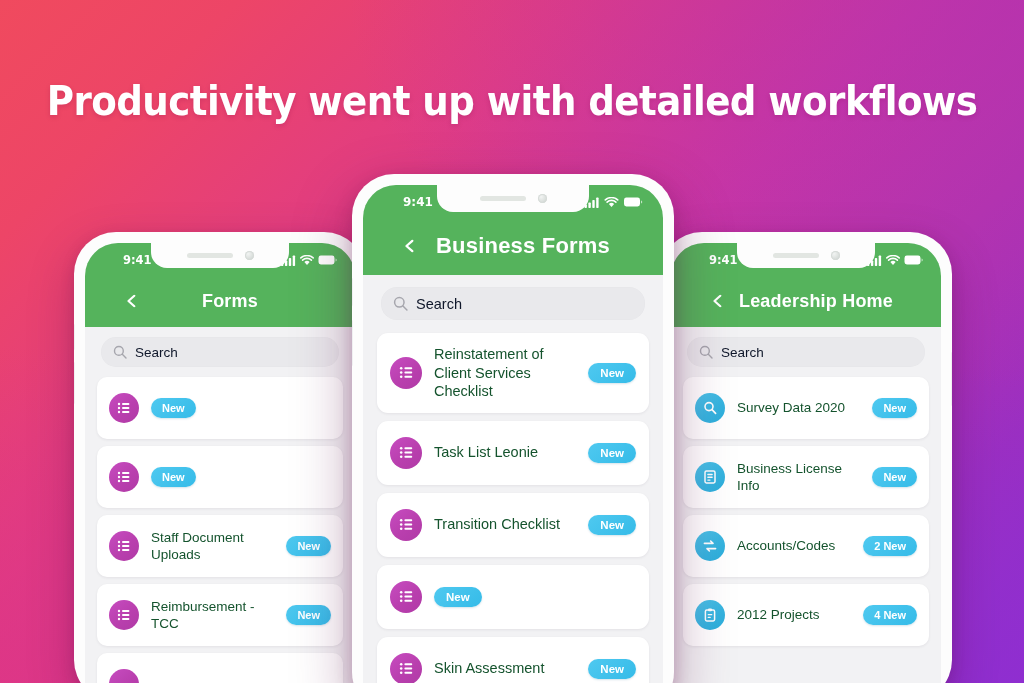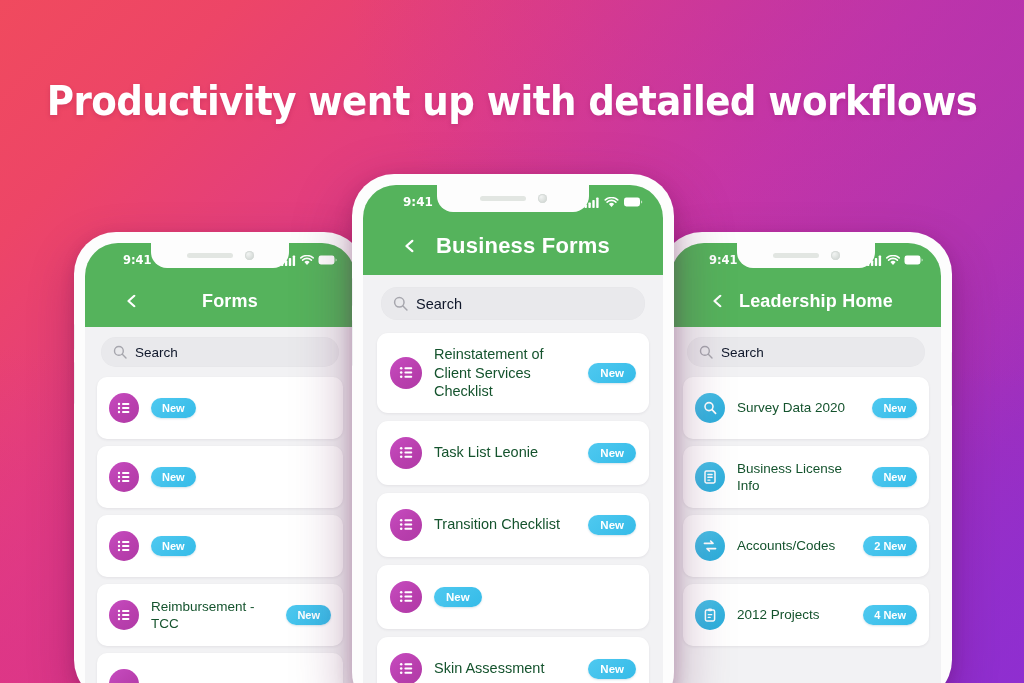--- a/index.html
+++ b/index.html
@@ -253,20 +253,21 @@
             <span class="row-icon icon-magenta">
               <svg width="16" height="16" viewBox="0 0 16 16">
                 <circle cx="3" cy="4" r="1.2" fill="#fff"></circle>
                   <rect x="6" y="3.1" width="7.4" height="1.8" rx=".9" fill="#fff"></rect>
                 <circle cx="3" cy="8" r="1.2" fill="#fff"></circle>
                   <rect x="6" y="7.1" width="7.4" height="1.8" rx=".9" fill="#fff"></rect>
                 <circle cx="3" cy="12" r="1.2" fill="#fff"></circle>
                   <rect x="6" y="11.1" width="7.4" height="1.8" rx=".9" fill="#fff"></rect>
               </svg>
             </span>
+            <span class="row-title">Staff Document Uploads</span>
             <span class="badge">New</span>
           </div>
           <div class="row">
             <span class="row-icon icon-magenta">
               <svg width="16" height="16" viewBox="0 0 16 16">
                 <circle cx="3" cy="4" r="1.2" fill="#fff"></circle>
                   <rect x="6" y="3.1" width="7.4" height="1.8" rx=".9" fill="#fff"></rect>
                 <circle cx="3" cy="8" r="1.2" fill="#fff"></circle>
                   <rect x="6" y="7.1" width="7.4" height="1.8" rx=".9" fill="#fff"></rect>
                 <circle cx="3" cy="12" r="1.2" fill="#fff"></circle>

